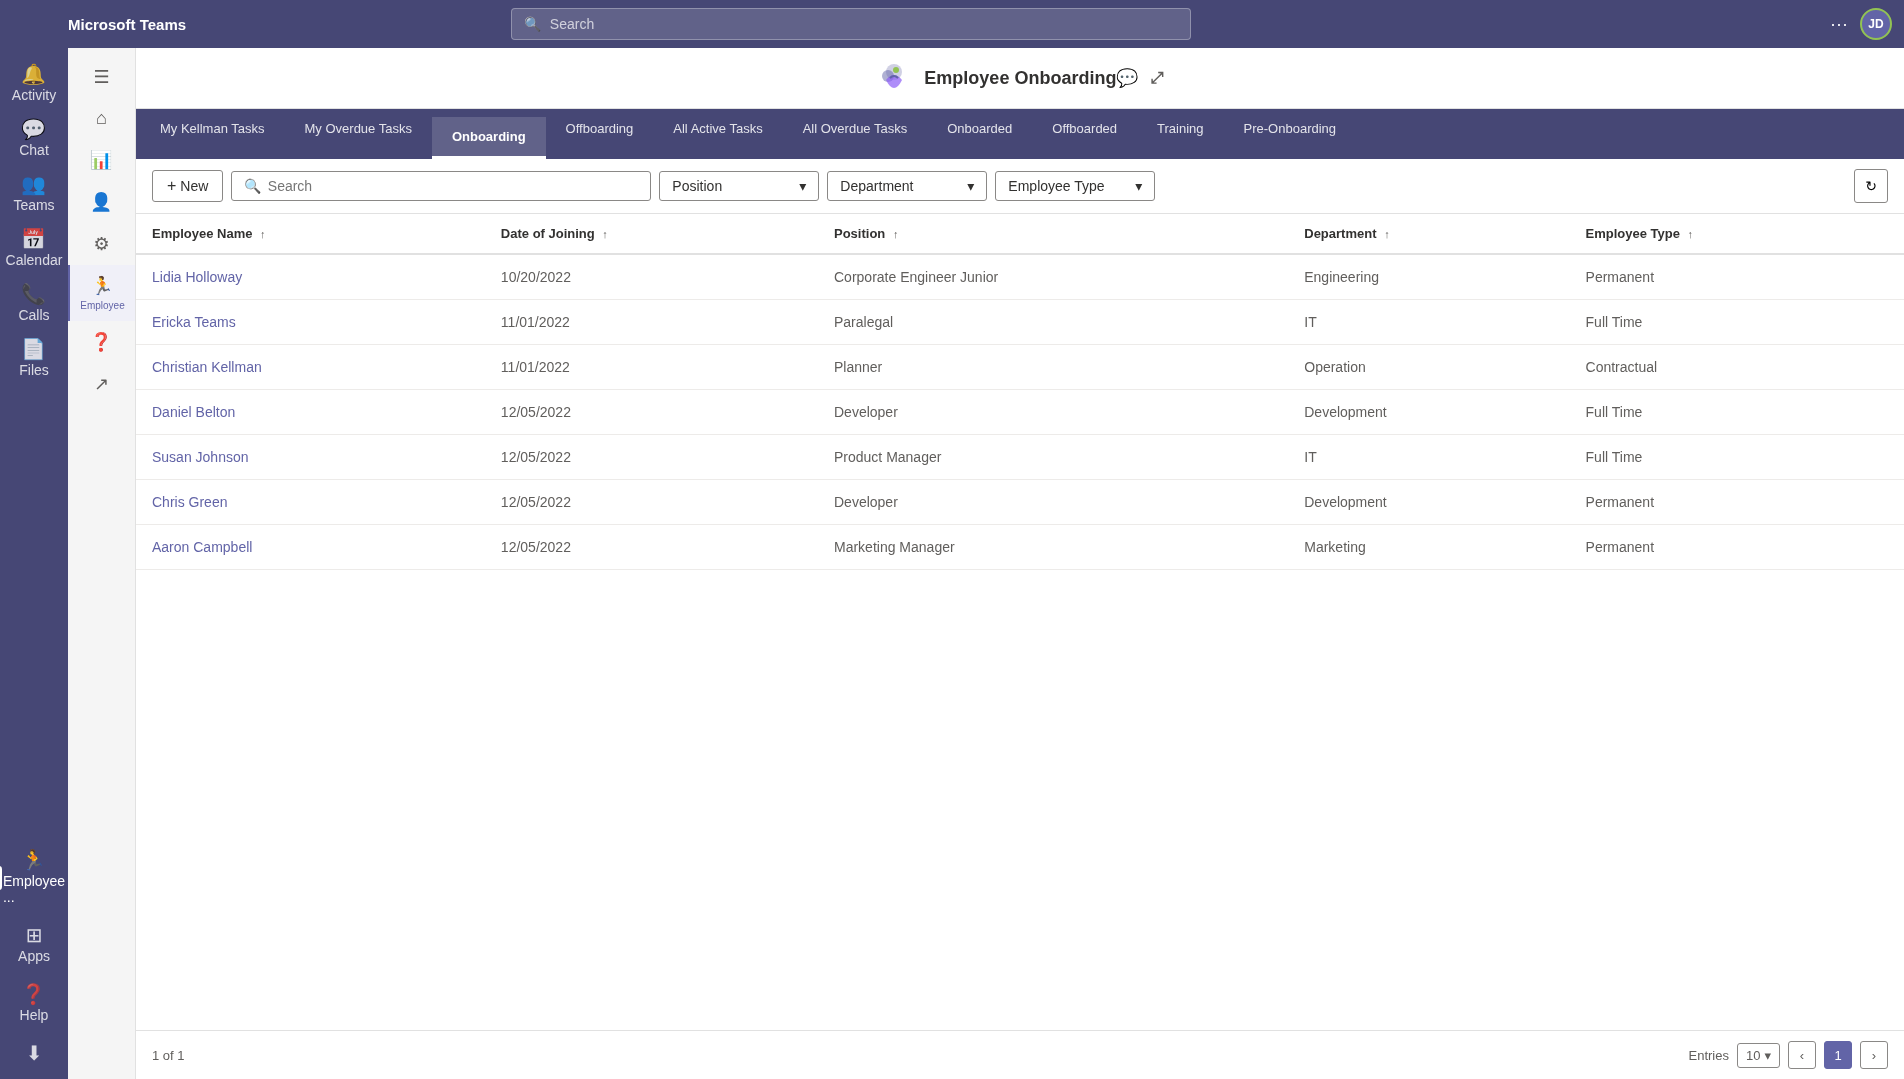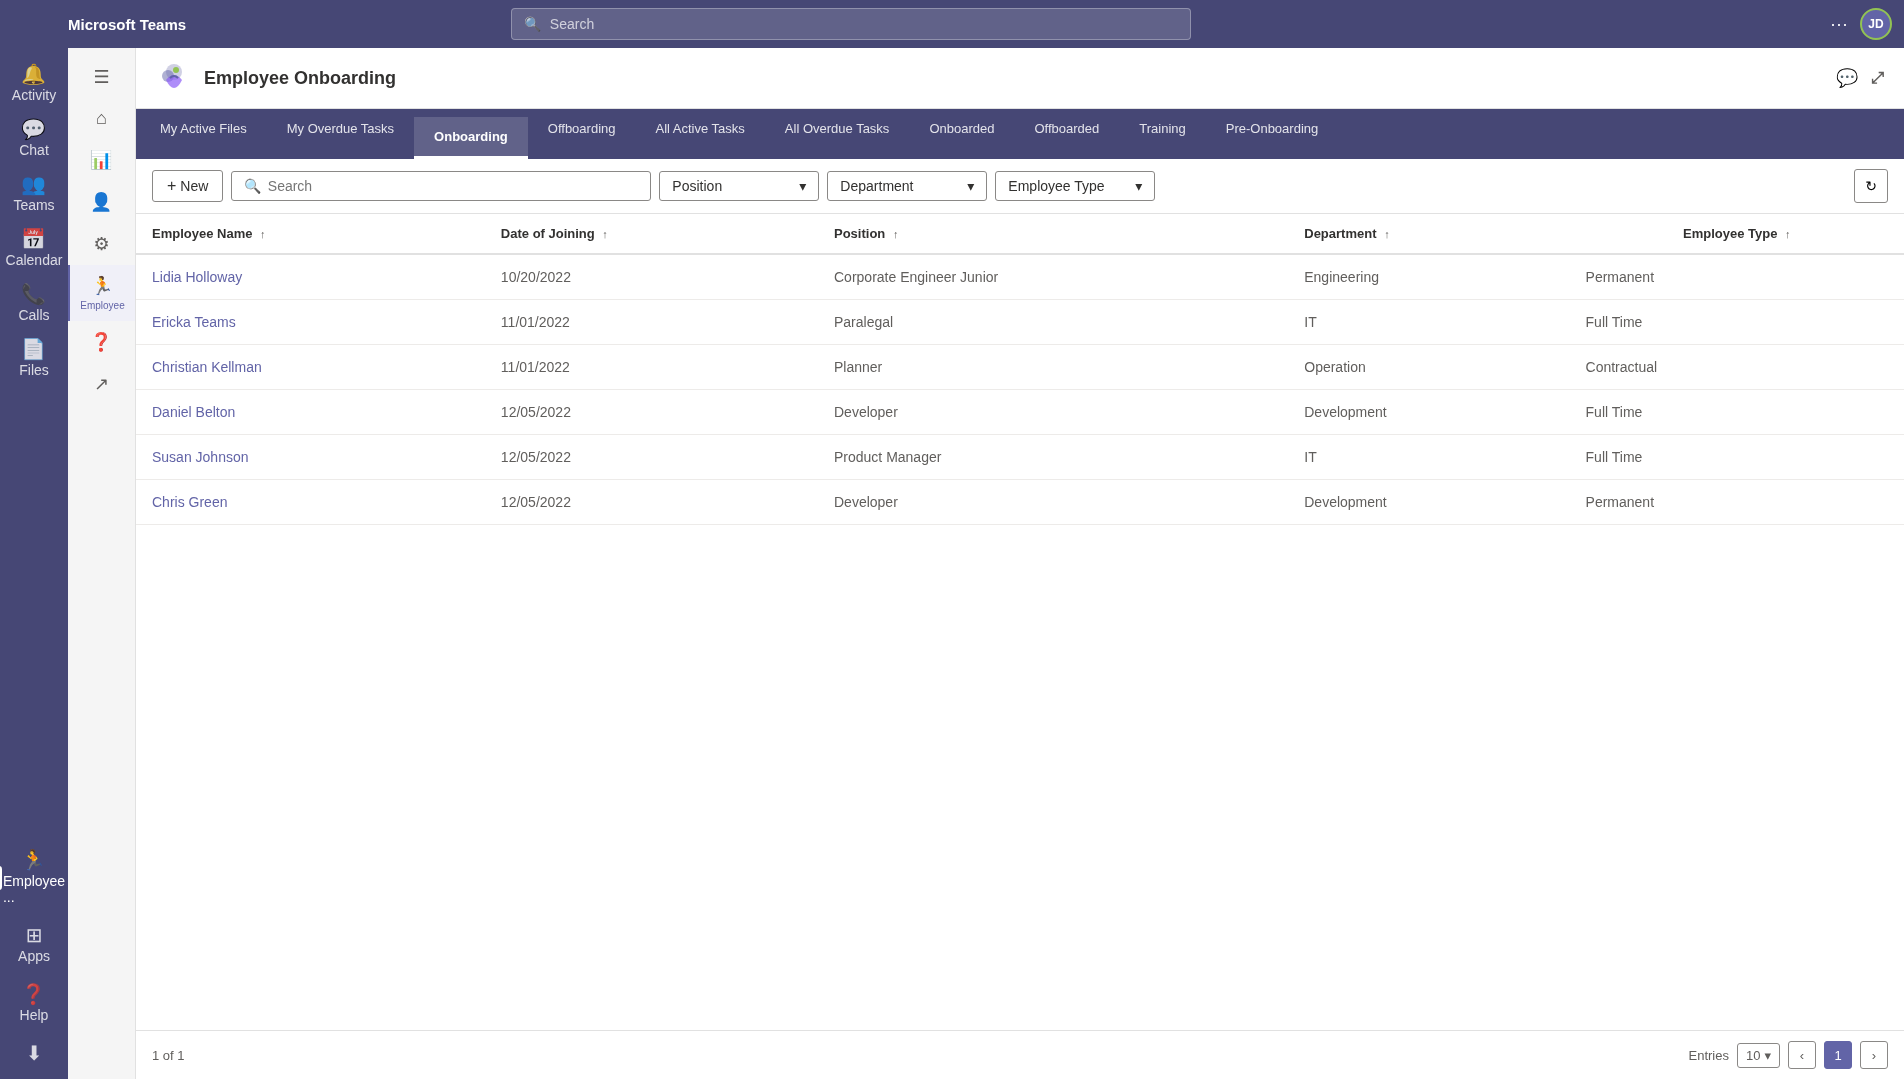--- a/index.html
+++ b/index.html
@@ -97,21 +97,21 @@
     .content-area {
       flex: 1;
       background: white;
       display: flex;
       flex-direction: column;
       overflow: hidden;
     }
 
     
     .app-header {
-      display: flex; align-items: center; justify-content: space-between;
+      display: flex; align-items: center; justify-content: center;
       padding: 12px 20px;
       border-bottom: 1px solid #e1e1e1;
       background: white;
     }
     .app-header-left { display: flex; align-items: center; gap: 12px; }
     .app-logo { width: 36px; height: 36px; }
     .app-title { font-size: 18px; font-weight: 600; color: #323130; }
     .app-header-right { display: flex; align-items: center; gap: 12px; color: #605e5c; }
 
     
@@ -305,21 +305,21 @@
         </svg>
         <span class="app-title">Employee Onboarding</span>
       </div>
       <div class="app-header-right">
         <span style="cursor:pointer; font-size:18px;">💬</span>
         <span style="cursor:pointer; font-size:16px; font-weight:bold;">⤢</span>
       </div>
     </div>
 
     <div class="tabs-bar" id="tabs-container">
-    <div class="tab">My Active Files</div>
+    <div class="tab">My Kellman Tasks</div>
         <div class="tab">My Overdue Tasks</div>
         <div class="tab active">Onboarding</div>
         <div class="tab">Offboarding</div>
         <div class="tab">All Active Tasks</div>
         <div class="tab">All Overdue Tasks</div>
         <div class="tab">Onboarded</div>
         <div class="tab">Offboarded</div>
         <div class="tab">Training</div>
         <div class="tab">Pre-Onboarding</div>
       </div>
@@ -363,21 +363,21 @@
               <span class="sort-arrow">↑</span>
             </th>
             <th style="cursor:pointer;">
               <span>Position</span>
               <span class="sort-arrow">↑</span>
             </th>
             <th style="cursor:pointer;">
               <span>Department</span>
               <span class="sort-arrow">↑</span>
             </th>
-            <th style="cursor:pointer;text-align:center;">
+            <th style="cursor:pointer;">
               <span>Employee Type</span>
               <span class="sort-arrow">↑</span>
             </th>
           </tr>
         </thead>
         <tbody id="table-body">
         <tr>
       <td class="employee-name">Lidia Holloway</td>
       <td class="secondary">10/20/2022</td>
       <td class="secondary">Corporate Engineer Junior</td>
@@ -412,20 +412,27 @@
       <td class="secondary">IT</td>
       <td class="secondary">Full Time</td>
     </tr>
             <tr>
       <td class="employee-name">Chris Green</td>
       <td class="secondary">12/05/2022</td>
       <td class="secondary">Developer</td>
       <td class="secondary">Development</td>
       <td class="secondary">Permanent</td>
     </tr>
+            <tr>
+      <td class="employee-name">Aaron Campbell</td>
+      <td class="secondary">12/05/2022</td>
+      <td class="secondary">Marketing Manager</td>
+      <td class="secondary">Marketing</td>
+      <td class="secondary">Permanent</td>
+    </tr>
           </tbody>
       </table>
     </div>
 
     <div class="table-footer">
       <span>1 of 1</span>
       <div class="pagination">
         <span>Entries</span>
         <div class="entries-select">
           <span>10</span>

